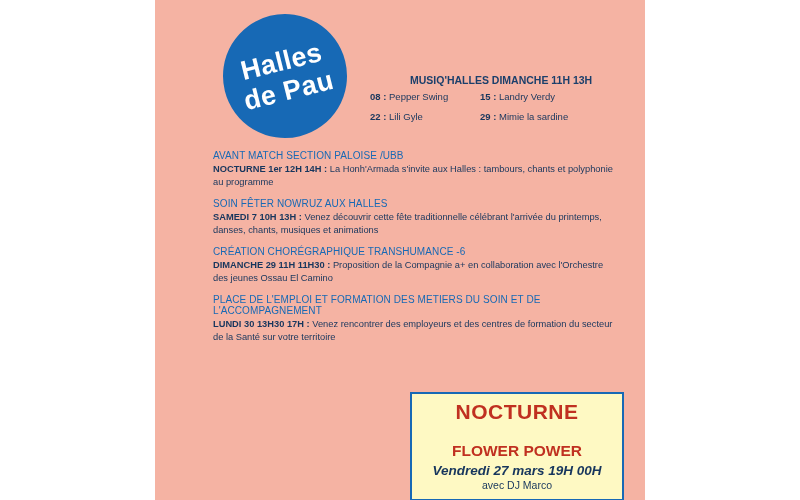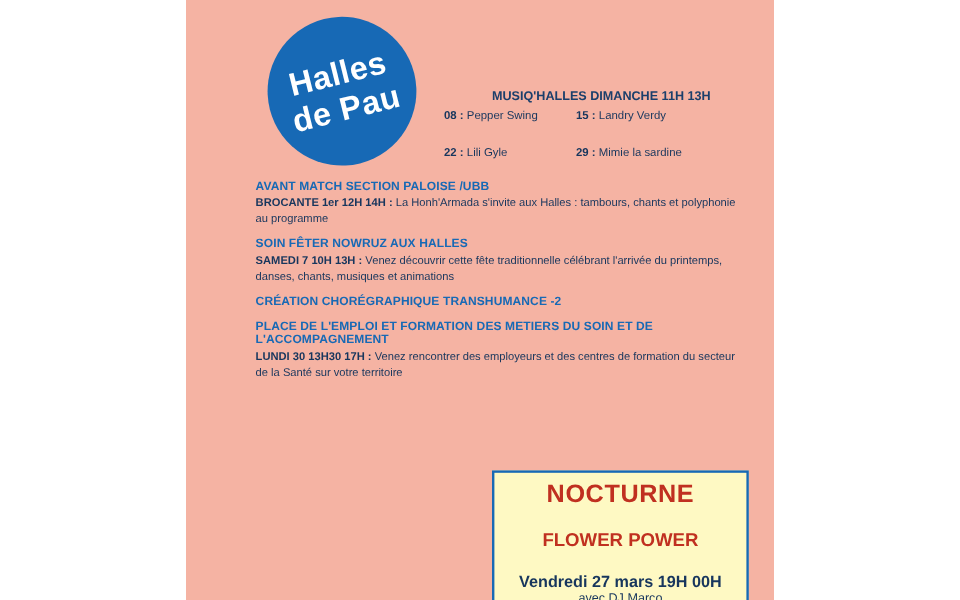--- a/index.html
+++ b/index.html
@@ -68,21 +68,21 @@
   .musiq-title {
     font-size: 10.5px;
     font-weight: bold;
     color: #1b3f6b;
     margin-bottom: 5px;
     padding-left: 40px;
   }
   .musiq-grid {
     display: grid;
     grid-template-columns: 110px 1fr;
-    row-gap: 20px;
+    row-gap: 9px;
     font-size: 9.5px;
   }
   .musiq-grid .cell {
     white-space: nowrap;
   }
   .musiq-grid b {
     font-weight: bold;
   }
 
   
@@ -90,21 +90,21 @@
     position: absolute;
     left: 58px;
     top: 150px;
     width: 400px;
   }
   .entry {
     margin-bottom: 10px;
   }
   .entry-title {
     color: #1769b5;
-    font-weight: bold;
+    font-weight: normal;
     font-size: 10px;
     letter-spacing: 0.1px;
     margin-bottom: 2px;
   }
   .entry-body {
     color: #17365d;
     font-size: 9.3px;
     line-height: 1.35;
   }
   .entry-body b {
@@ -131,21 +131,22 @@
   }
   .nocturne .n2 {
     font-size: 15.5px;
     font-weight: bold;
     margin-top: 19px;
   }
   .nocturne .n3 {
     font-size: 13.5px;
     font-weight: bold;
     color: #17365d;
-    margin-top: 17px;
+    margin-top: 3px;
+    font-style: italic;
   }
   .nocturne .n4 {
     font-size: 10.5px;
     color: #17365d;
     margin-top: 1px;
   }
 </style>
 </head>
 <body>
 
@@ -176,35 +177,38 @@
           <b>29 :</b>
           <span>Mimie la sardine</span>
         </div>
       </div>
     </div>
 
     <div class="programme">
       <div class="entry">
         <div class="entry-title">AVANT MATCH SECTION PALOISE /UBB</div>
         <div class="entry-body">
-          <b>BROCANTE 1er 12H 14H :</b><span> La Honh'Armada s'invite aux Halles : tambours, chants et polyphonie au programme</span>
+          <b>NOCTURNE 1er 12H 14H :</b><span> La Honh'Armada s'invite aux Halles : tambours, chants et polyphonie au programme</span>
         </div>
       </div>
       <div class="entry">
         <div class="entry-title">SOIN FÊTER NOWRUZ AUX HALLES</div>
         <div class="entry-body">
           <b>SAMEDI 7  10H 13H :</b><span> Venez découvrir cette fête traditionnelle célébrant l'arrivée du printemps, danses, chants, musiques et animations</span>
         </div>
       </div>
       <div class="entry">
       </div>
       <div class="entry">
       </div>
       <div class="entry">
-        <div class="entry-title">CRÉATION CHORÉGRAPHIQUE TRANSHUMANCE -2</div>
+        <div class="entry-title">CRÉATION CHORÉGRAPHIQUE TRANSHUMANCE -6</div>
+        <div class="entry-body">
+          <b>DIMANCHE 29 11H 11H30 :</b><span> Proposition de la Compagnie a+ en collaboration avec l'Orchestre des jeunes Ossau El Camino</span>
+        </div>
       </div>
       <div class="entry">
         <div class="entry-title">PLACE DE L'EMPLOI ET FORMATION DES METIERS DU SOIN ET DE L'ACCOMPAGNEMENT</div>
         <div class="entry-body">
           <b>LUNDI 30  13H30 17H :</b><span> Venez rencontrer des employeurs et des centres de formation du secteur de la Santé sur votre territoire</span>
         </div>
       </div>
     </div>
 
     <div class="nocturne">

